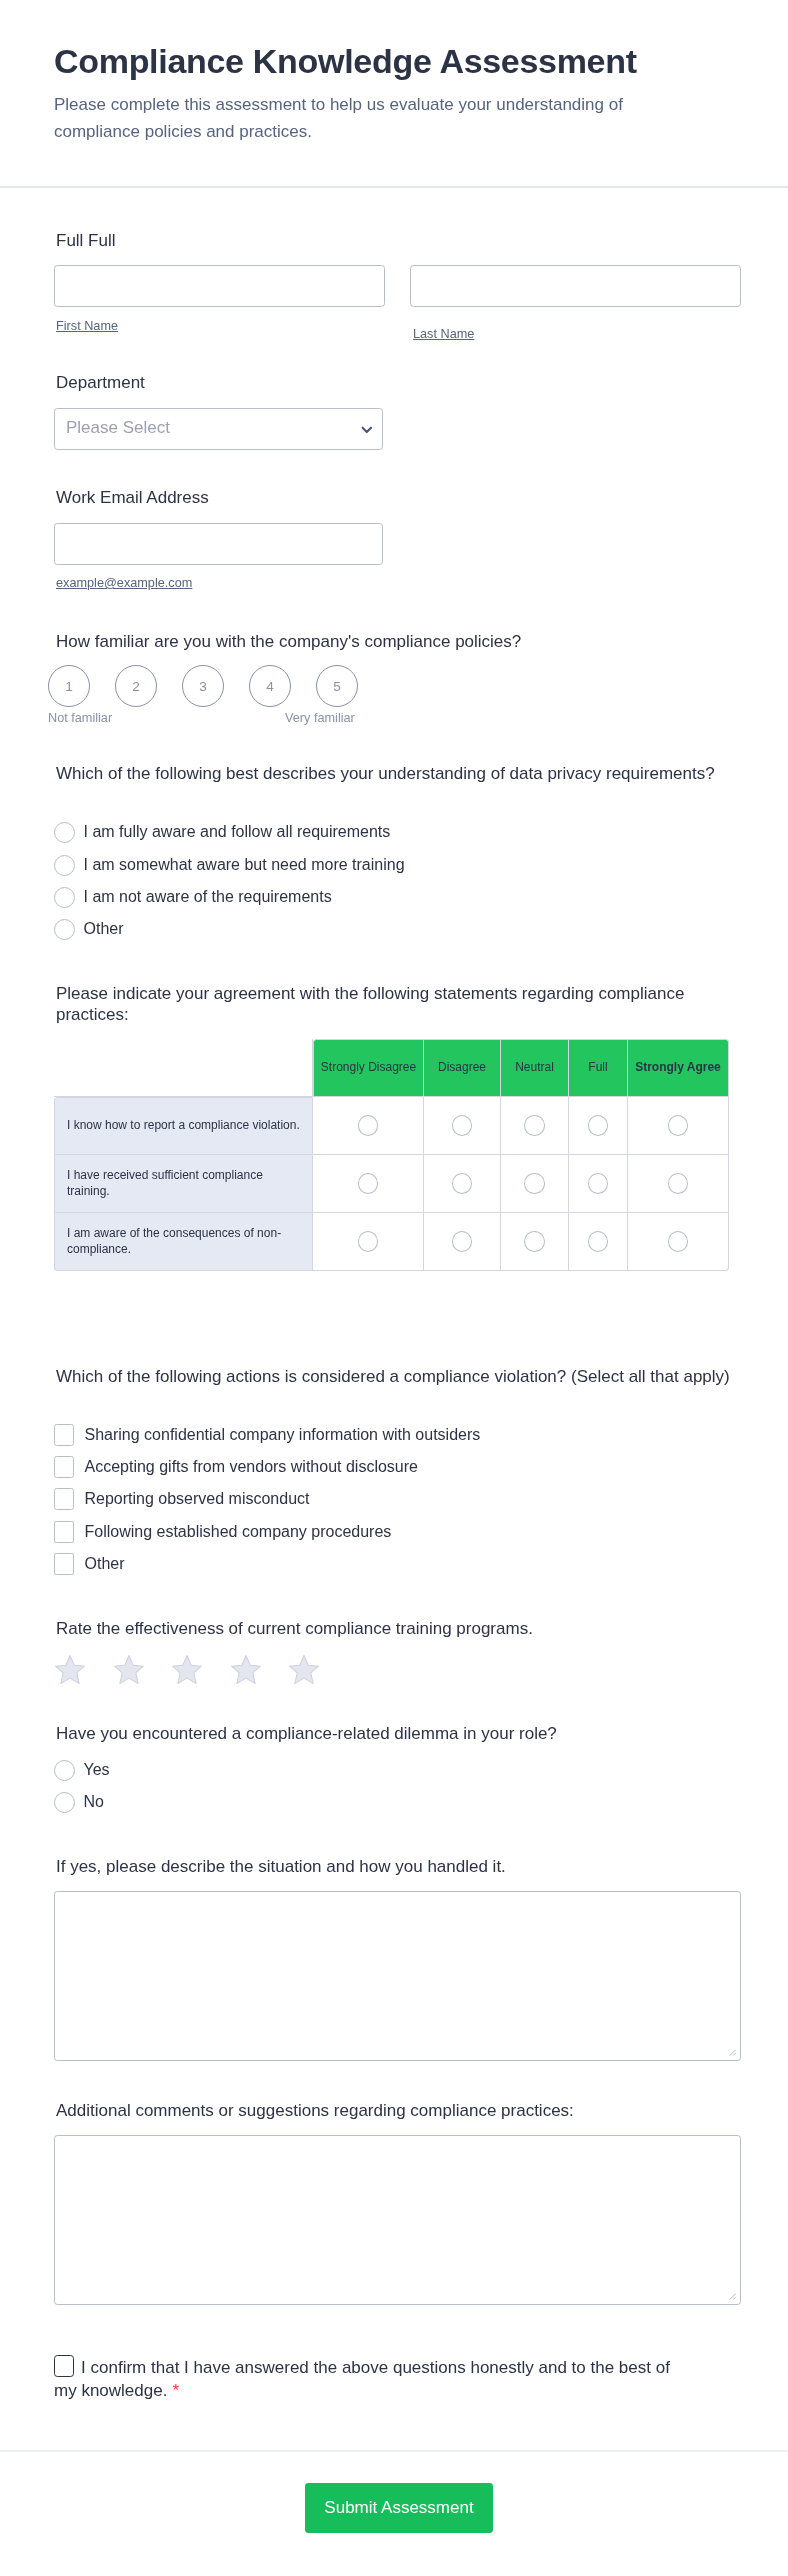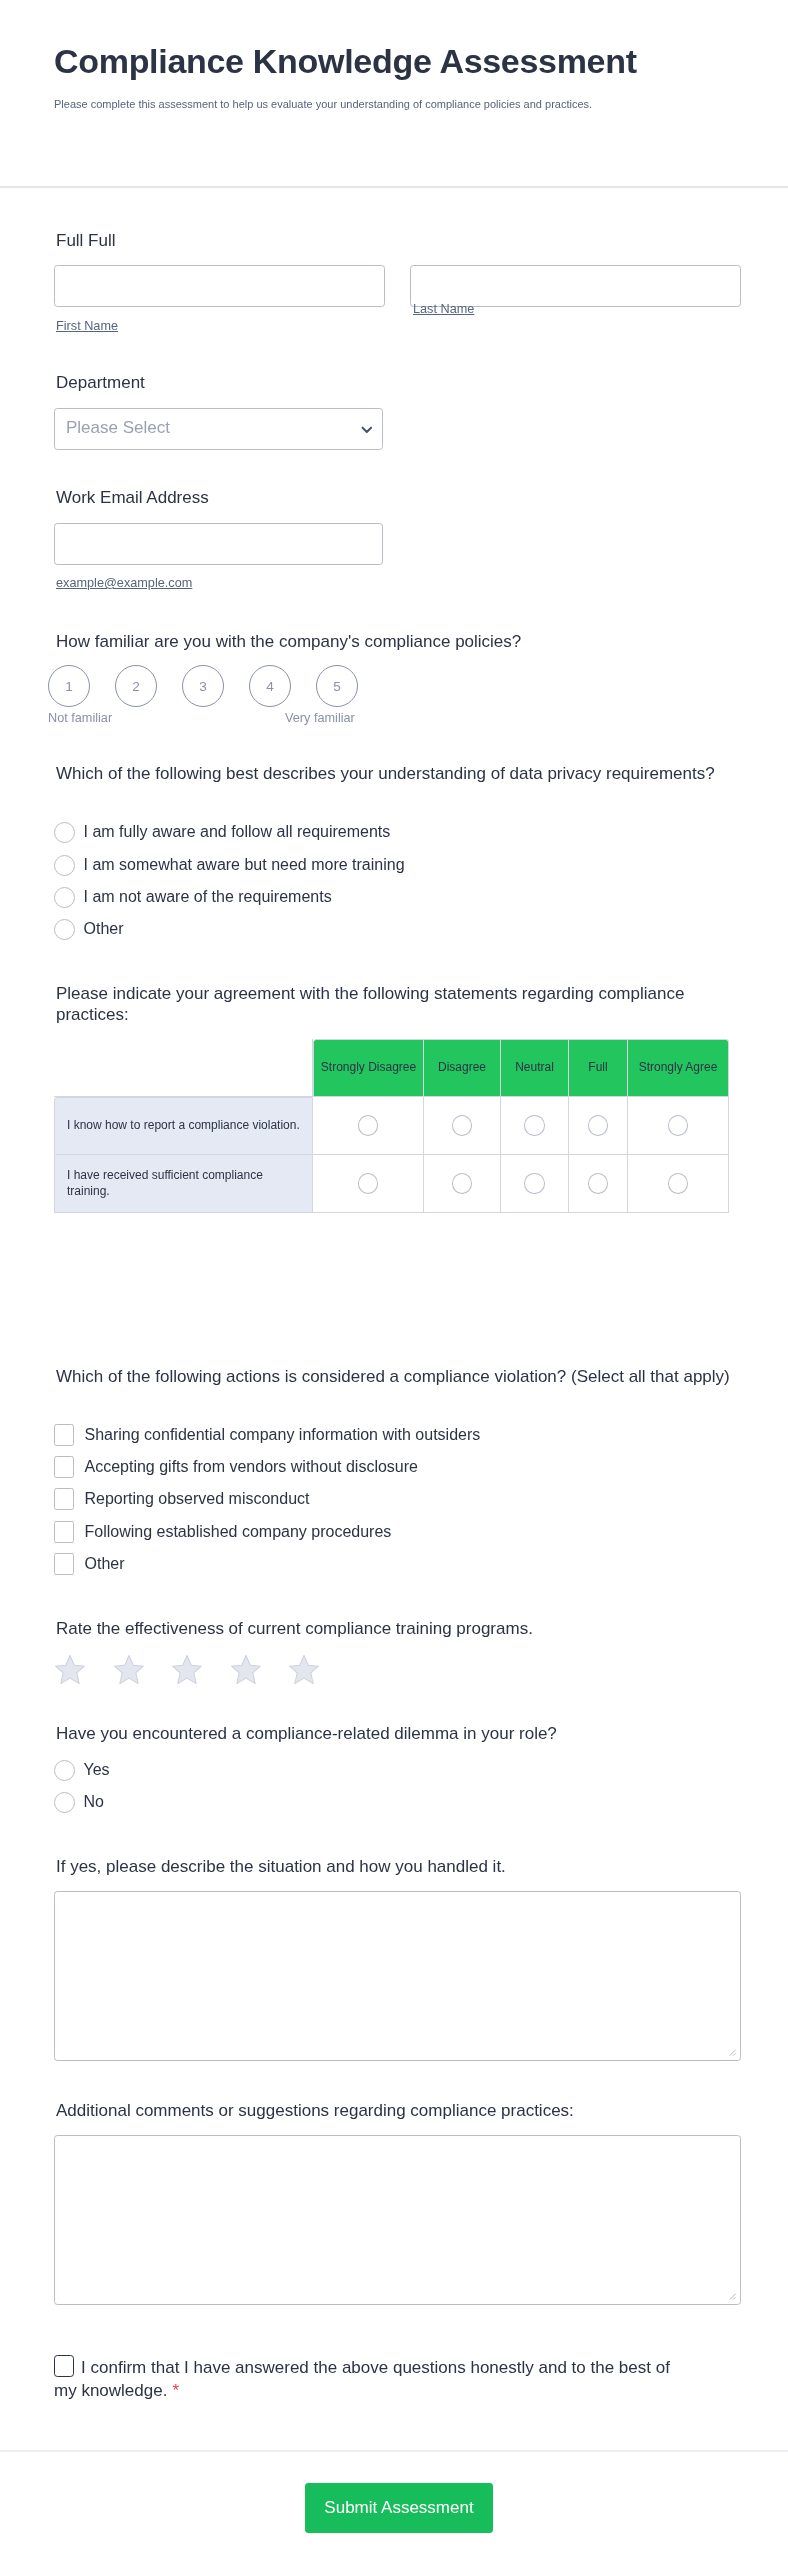--- a/index.html
+++ b/index.html
@@ -1,21 +1,21 @@
 <!DOCTYPE html>
 <html style="font-size:13.6px"><head>
   <meta charset="utf-8">
   <style>
     * { box-sizing: border-box; margin: 0; padding: 0; }
     html, body { width: 788px; height: 2576px; background: #ffffff; }
     body { position: relative; font-family: "Liberation Sans", "DejaVu Sans", sans-serif; color: #2c3345; overflow: hidden; }
     .abs { position: absolute; }
 
     .title { left: 54px; top: 42px; font-size: 34px; font-weight: 700; color: #2c3345; letter-spacing: -0.3px; white-space: nowrap; }
-    .subtitle { left: 54px; top: 91px; width: 644px; font-size: 11px; line-height: 27px; color: #57647e; }
+    .subtitle { left: 54px; top: 91px; width: 644px; font-size: 17px; line-height: 27px; color: #57647e; }
     .divider { left: 0; width: 788px; height: 1.7px; background: #e3e5ef; }
 
     .q-label { left: 56px; font-size: 17px; color: #2c3345; line-height: 21px; }
     .sublabel { font-size: 12.7px; color: #57647e; text-decoration: underline; }
 
     .input { background: #fff; border: 0.8px solid #b8bdc9; border-radius: 3.4px; }
     .select-text { position: absolute; left: 11px; top: 9.3px; font-size: 17px; color: #9aa1b2; }
     .chevron { position: absolute; right: 8.5px; top: 13.6px; width: 13.6px; height: 13.6px; }
 
     .scale-circle { width: 42px; height: 42px; border: 1.3px solid #8a92a8; border-radius: 50%; display: flex; align-items: center; justify-content: center; font-size: 13.6px; color: #8a92a8; background: #fff; }
@@ -53,21 +53,21 @@
 <body>
 
 <h1 class="abs title">Compliance Knowledge Assessment</h1>
 <p class="abs subtitle">Please complete this assessment to help us evaluate your understanding of compliance policies and practices.</p>
 <div class="abs divider" style="top:186px;"></div>
 
 <div class="abs q-label" style="top:230px;">Full Full</div>
 <input class="abs input" style="left: 54px; top: 265px; width: 331px; height: 42px;" type="text" value="">
 <input class="abs input" style="left: 410px; top: 265px; width: 331px; height: 42px;" type="text" value="">
 <div class="abs sublabel" style="left:56px; top:319px;">First Name</div>
-<div class="abs sublabel" style="left:413px; top:302px;text-align:right;">Last Name</div>
+<div class="abs sublabel" style="left:413px; top:327px;text-align:right;">Last Name</div>
 
 <div class="abs q-label" style="top:372px;">Department</div>
 <div class="abs input" style="left:54px; top:408px; width:329px; height:42px;">
   <span class="select-text">Please Select</span>
   <svg class="chevron" viewBox="0 0 16 16">
     <path d="M3 5.5 L8 10.5 L13 5.5" fill="none" stroke="#4a5470" stroke-width="2.4" stroke-linecap="round" stroke-linejoin="round"></path>
   </svg>
 </div>
 
 <div class="abs q-label" style="top:487px;text-align:center;">Work Email Address</div>
@@ -103,34 +103,42 @@
 
 <div class="abs q-label" style="top:983px; width:695px;">Please indicate your agreement with the following statements regarding compliance practices:</div>
 <table class="matrix">
   <thead>
     <tr>
       <th class="empty" style="width:259px;"></th>
       <th class="first-col" style="width:111px;">Strongly Disagree</th>
       <th style="width:77px;">Disagree</th>
       <th style="width:68px;">Neutral</th>
       <th style="width:59px;">Full</th>
-      <th class="last-col" style="width:101px;">Strongly Agree</th>
+      <th class="last-col" style="width:101px;font-weight:bold;">Strongly Agree</th>
     </tr>
   </thead>
   <tbody>
     <tr class="r0">
       <td class="row-label">I know how to report a compliance violation.</td>
       <td class="cell"><span class="m-radio"></span></td>
       <td class="cell"><span class="m-radio"></span></td>
       <td class="cell"><span class="m-radio"></span></td>
       <td class="cell"><span class="m-radio"></span></td>
       <td class="cell last-col"><span class="m-radio"></span></td>
     </tr>
     <tr>
       <td class="row-label">I have received sufficient compliance training.</td>
+      <td class="cell"><span class="m-radio"></span></td>
+      <td class="cell"><span class="m-radio"></span></td>
+      <td class="cell"><span class="m-radio"></span></td>
+      <td class="cell"><span class="m-radio"></span></td>
+      <td class="cell last-col"><span class="m-radio"></span></td>
+    </tr>
+    <tr class="rlast">
+      <td class="row-label">I am aware of the consequences of non-compliance.</td>
       <td class="cell"><span class="m-radio"></span></td>
       <td class="cell"><span class="m-radio"></span></td>
       <td class="cell"><span class="m-radio"></span></td>
       <td class="cell"><span class="m-radio"></span></td>
       <td class="cell last-col"><span class="m-radio"></span></td>
     </tr>
   </tbody>
 </table>
 
 <div class="abs q-label" style="top:1366px; width:695px;">Which of the following actions is considered a compliance violation? (Select all that apply)</div>

